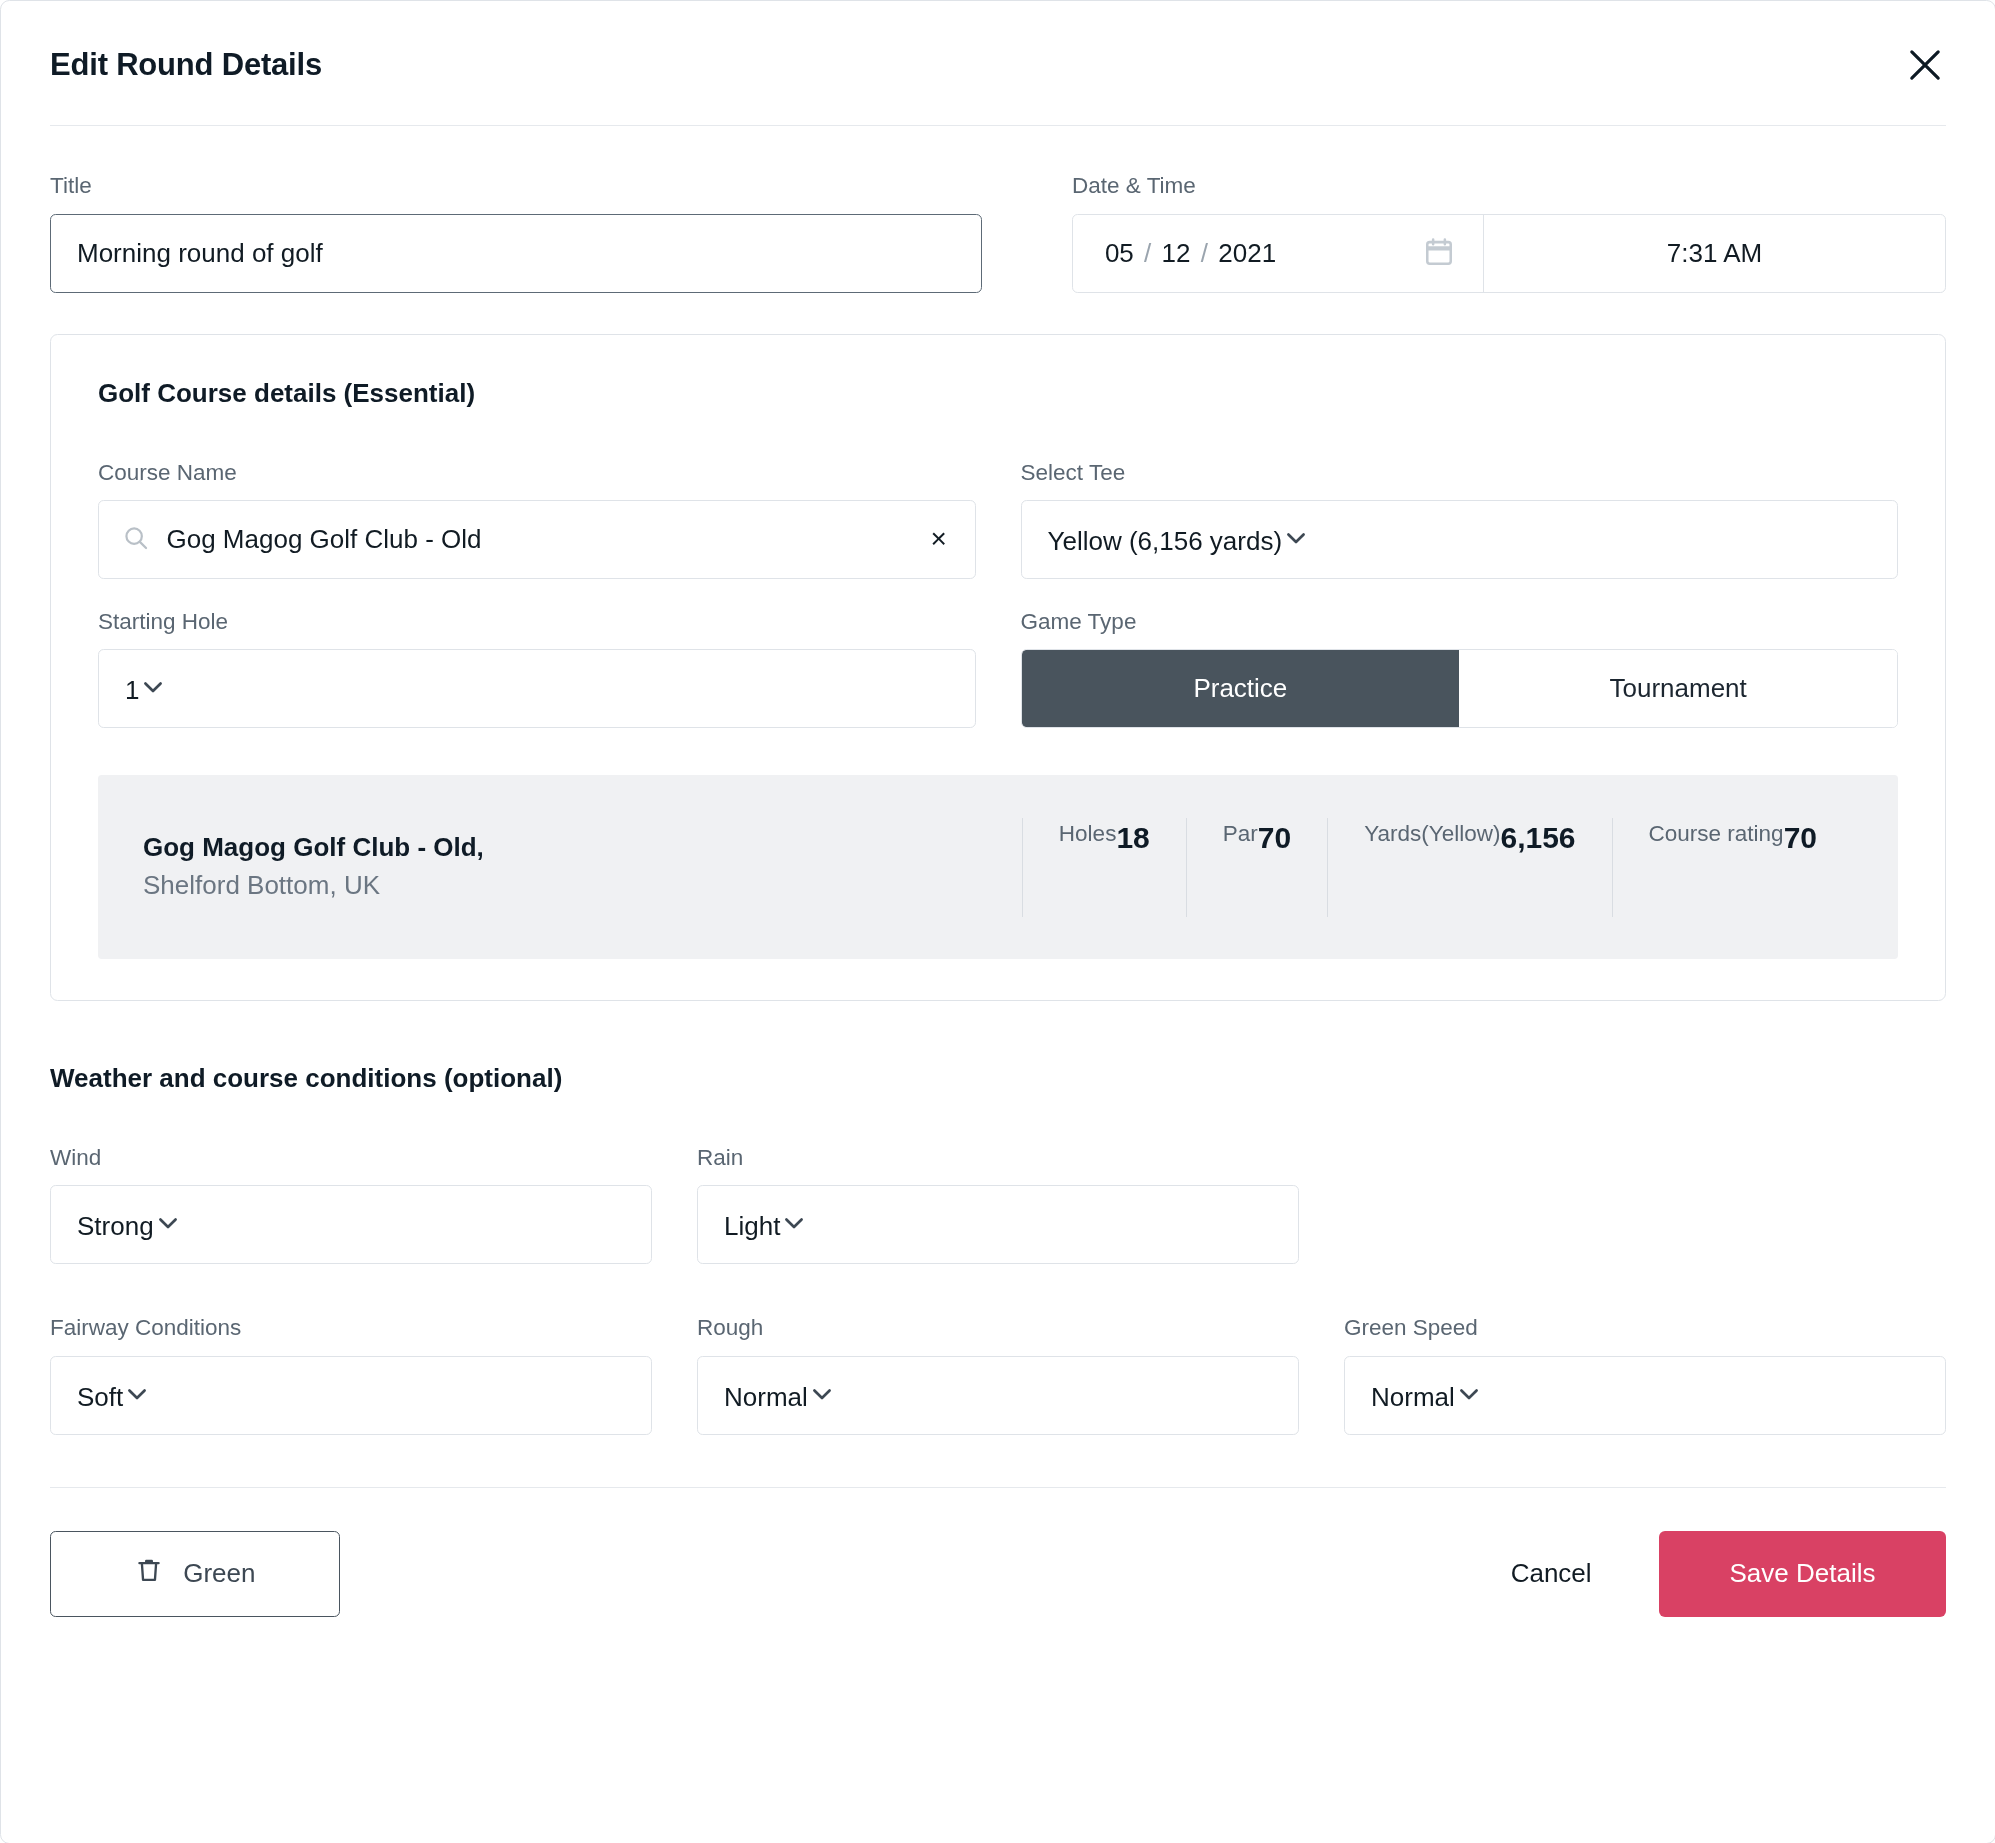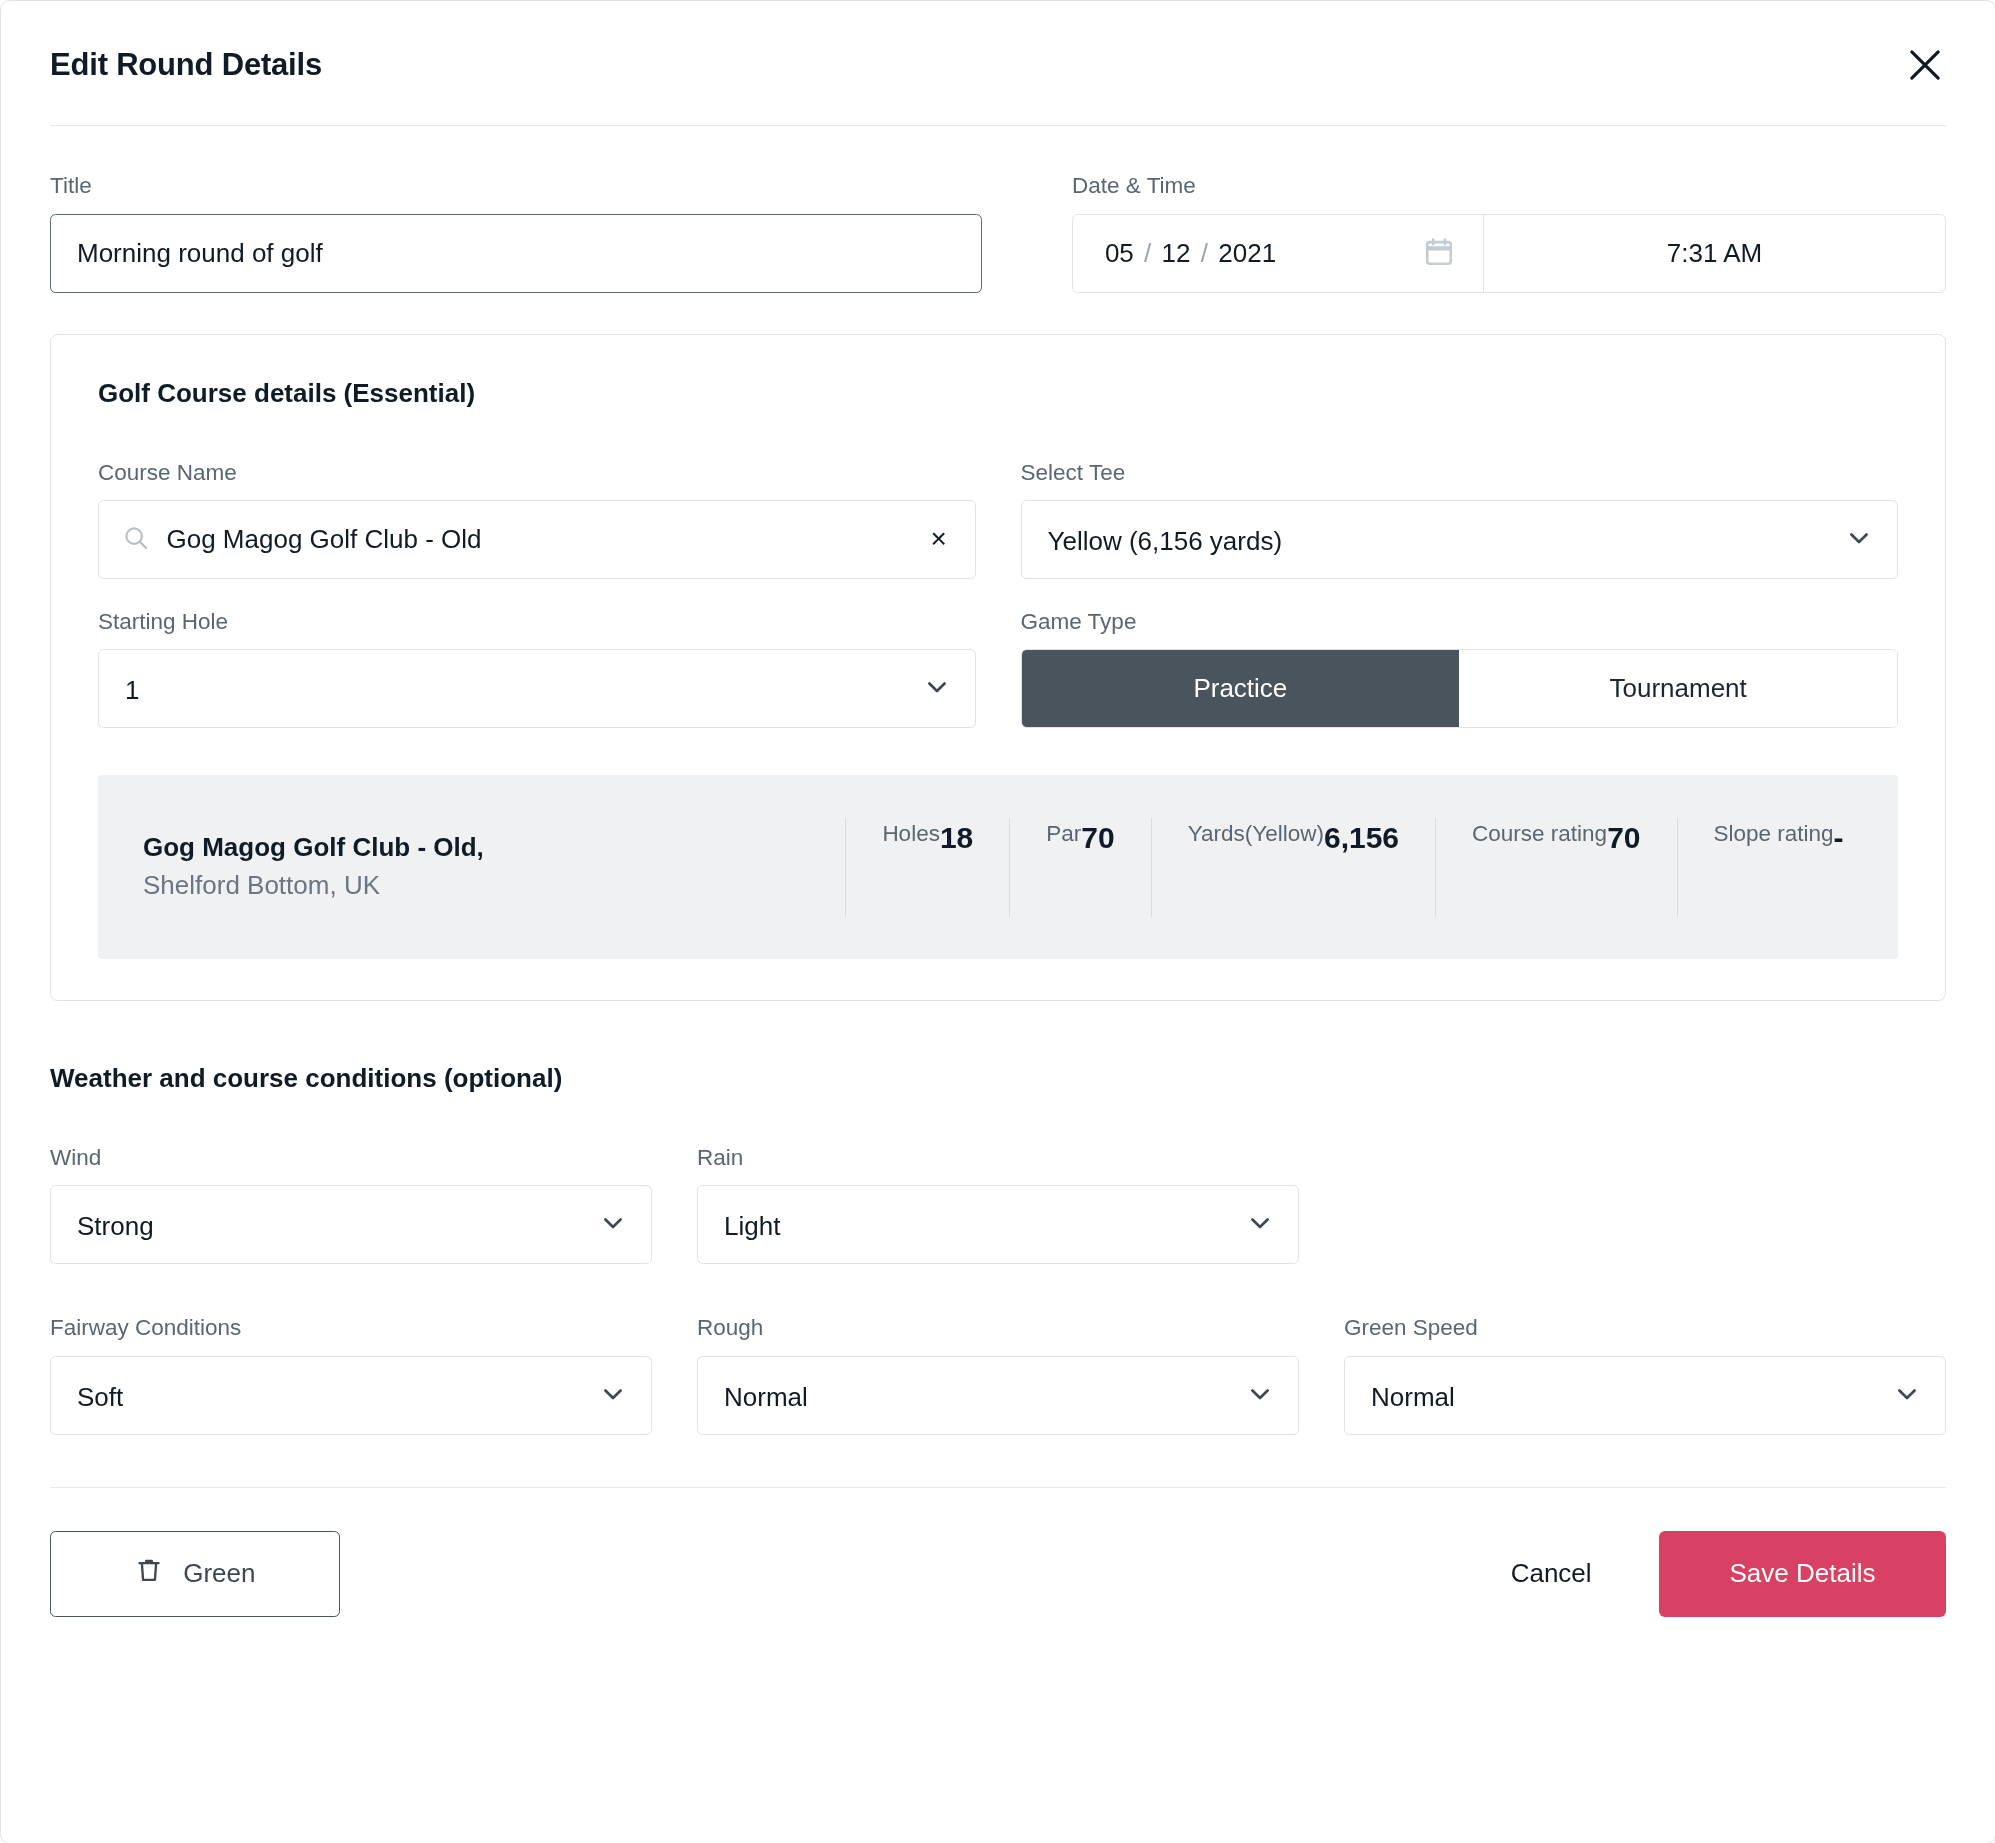--- a/index.html
+++ b/index.html
@@ -74,21 +74,21 @@
   }
   .input-box.strong-border { border-color: #5d6a76; }
 
   .select-box {
     height: 79px;
     border: 1.9px solid #dfe3e8;
     border-radius: 5.6px;
     background: #ffffff;
     display: flex;
     align-items: center;
-    justify-content: space-between;
+    justify-content: flex-start;
     padding: 4px 24px 0 26px;
     font-size: 26px;
     color: #111b23;
     cursor: pointer;
   }
   .chev {
     flex: 0 0 auto;
     display: block;
   }
 
@@ -440,24 +440,20 @@
         <div class="v">70</div>
       </div>
       <div class="stat">
         <div class="k">Yards(Yellow)</div>
         <div class="v">6,156</div>
       </div>
       <div class="stat">
         <div class="k">Course rating</div>
         <div class="v">70</div>
       </div>
-      <div class="stat last">
-        <div class="k">Slope rating</div>
-        <div class="v">-</div>
-      </div>
     </div>
   </div>
 
   <div class="section-title">Weather and course conditions (optional)</div>
 
   <div class="weather-row">
     <div class="wcol">
       <label class="field-label">Wind</label>
       <div class="select-box">
         <span>Strong</span>

